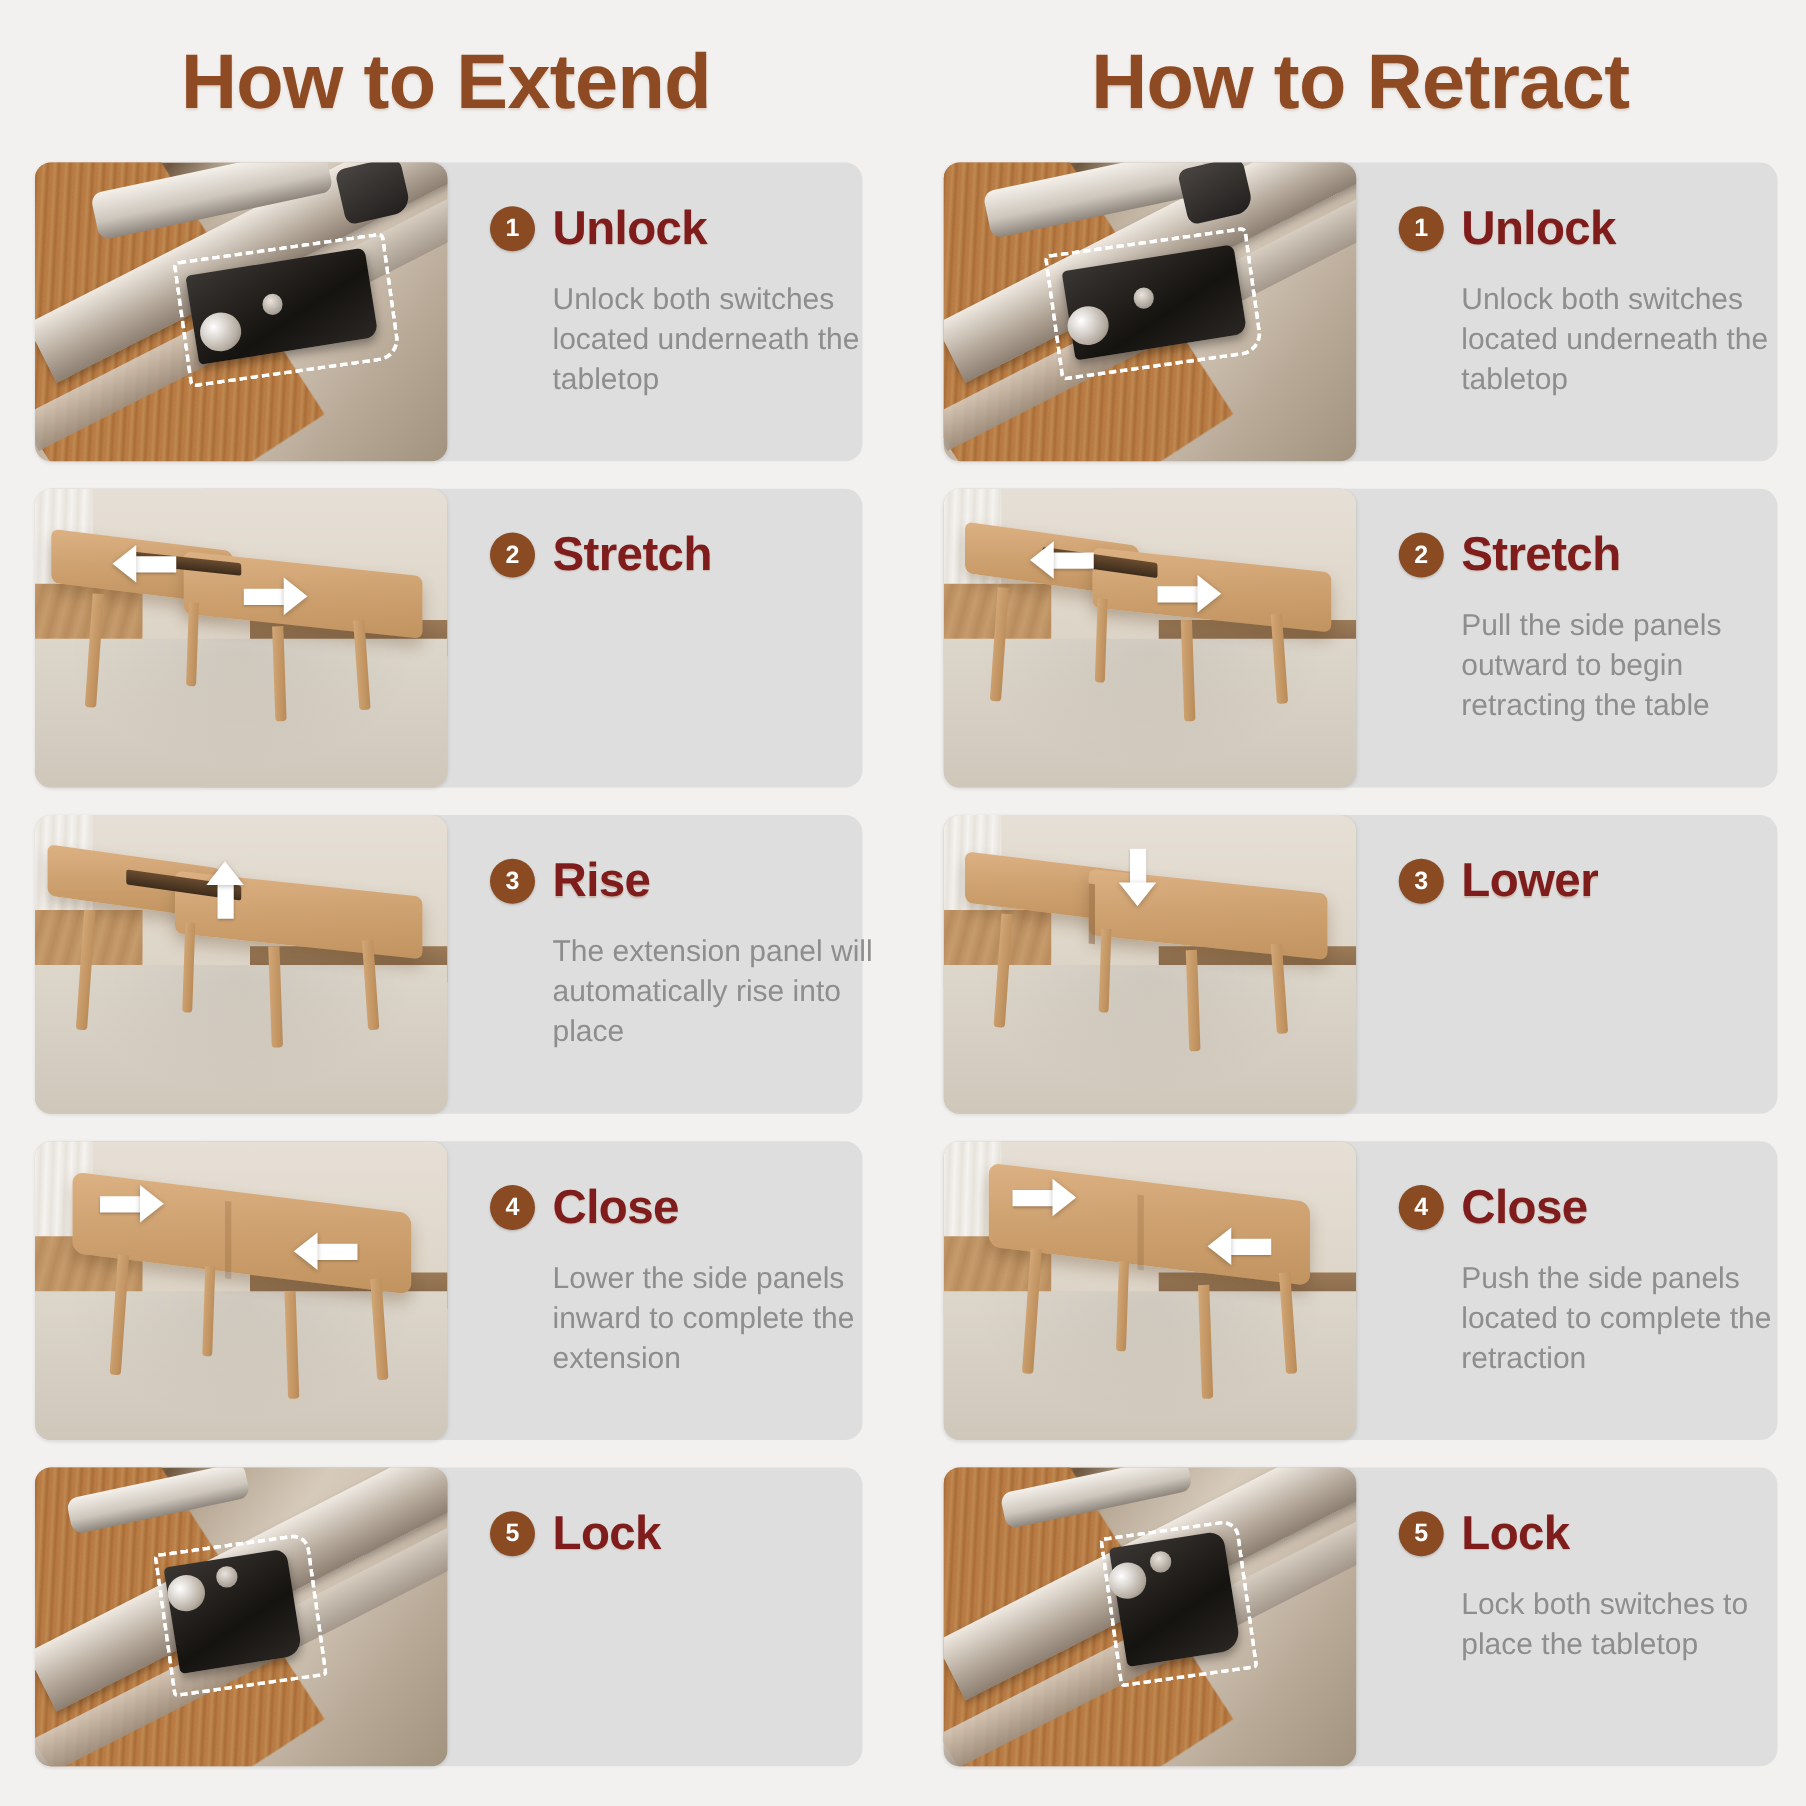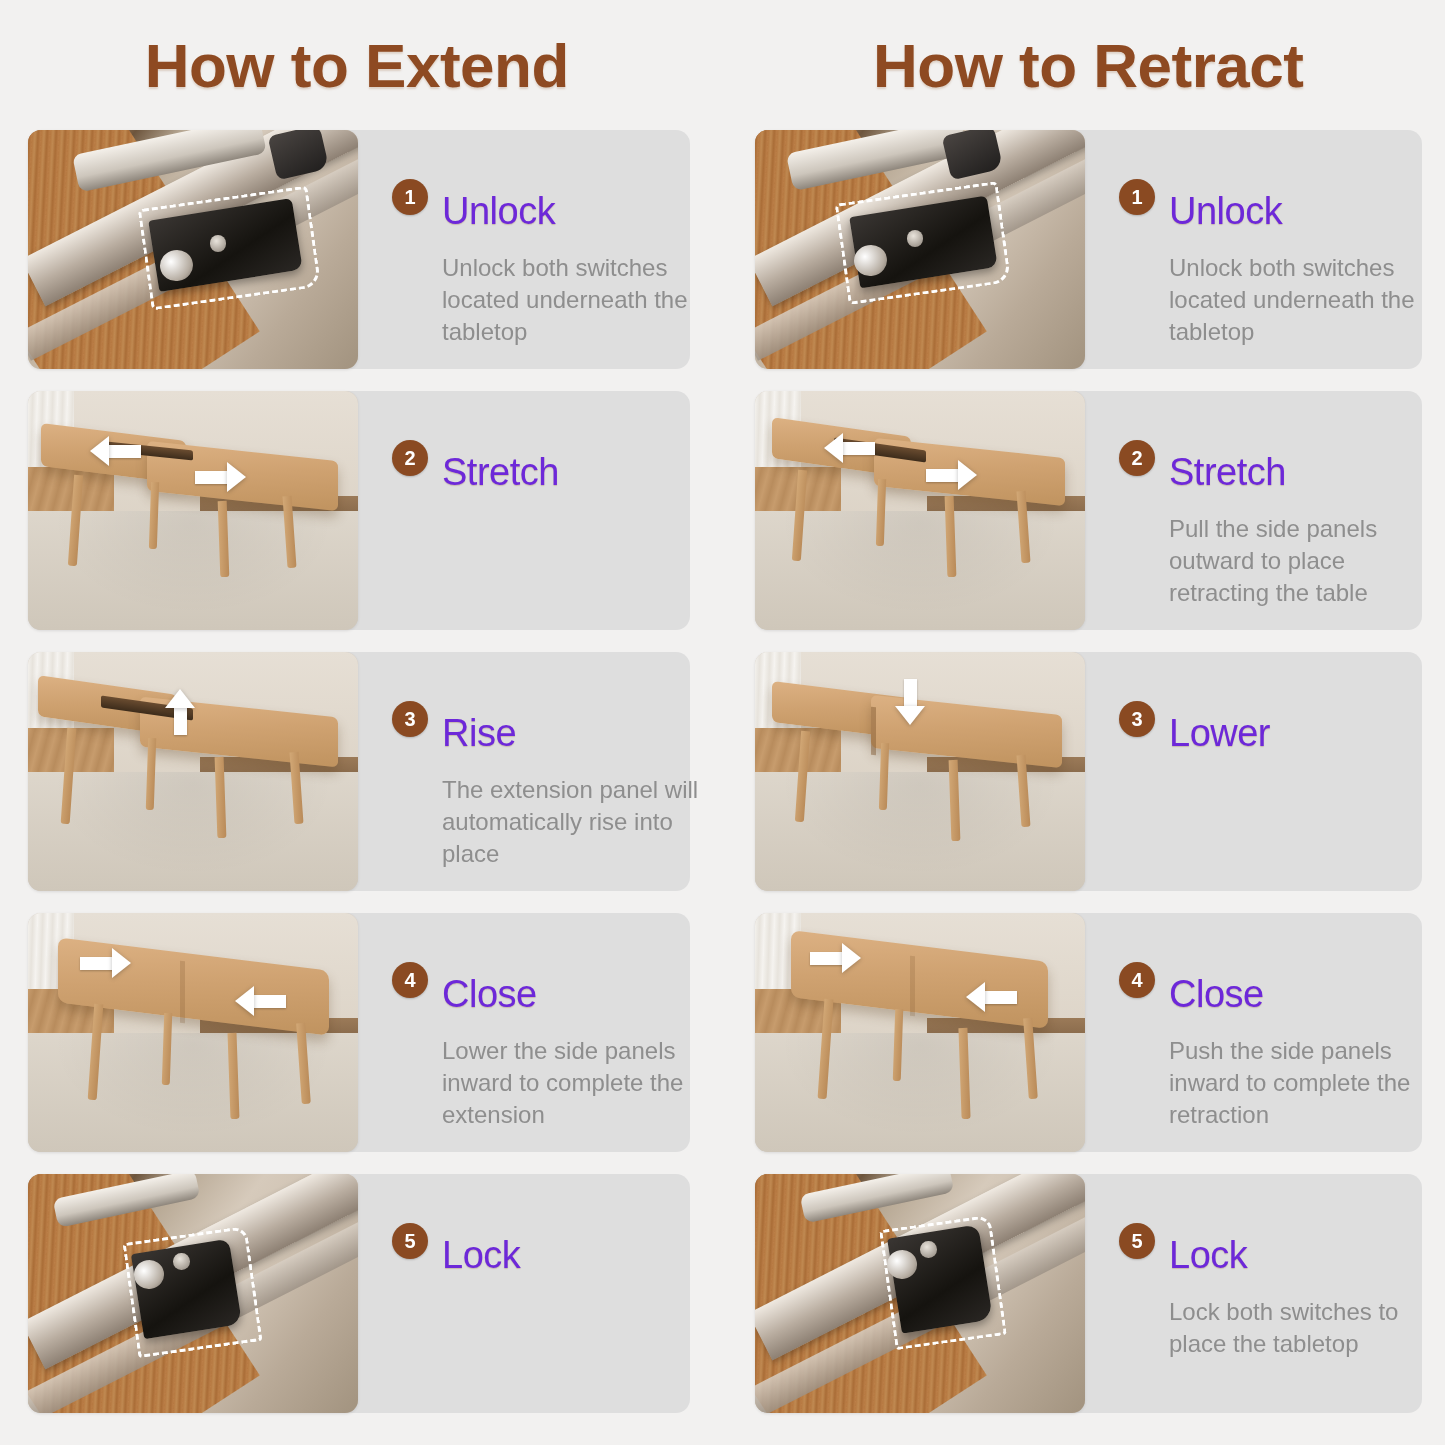--- a/index.html
+++ b/index.html
@@ -67,24 +67,23 @@
   }
   .head{display:flex;align-items:center;gap:14px;}
   .badge{
     width:36px;height:36px;border-radius:50%;
     background:#8a4a22;color:#fff;
     display:flex;align-items:center;justify-content:center;
     font-size:20px;font-weight:bold;flex:none;
     box-shadow:0 1px 2px rgba(0,0,0,.2);
   }
   .stepname{
-    font-size:38px;font-weight:normal;color:#6d28d9;
+    font-size:38px;font-weight:bold;color:#7f1d1d;
     line-height:1;letter-spacing:-0.5px;
     text-shadow:0 1px 1px rgba(150,100,60,.3);
-    margin-top:28px;
   }
   .desc{
     margin-top:22px;margin-left:50px;
     font-size:24px;line-height:1.33;color:#8e8e8e;
     width:265px;
   }
   .col.right .desc{width:275px;}
 
   
   .ph{position:absolute;inset:0;}
@@ -457,21 +456,21 @@
                 <span class="shaft"></span>
                   <span class="headp"></span>
               </div>
             </div>
           </div>
           <div class="text">
             <div class="head">
               <div class="badge">2</div>
               <div class="stepname">Stretch</div>
             </div>
-            <div class="desc">Pull the side panels outward to place retracting the table</div>
+            <div class="desc">Pull the side panels outward to begin retracting the table</div>
           </div>
         </div>
       </div>
 
       <div class="step">
         <div class="panel"></div>
         <div class="row">
           <div class="thumb">
             <div class="ph">
               <div class="room-wall"></div>
@@ -530,21 +529,21 @@
                 <span class="shaft"></span>
                   <span class="headp"></span>
               </div>
             </div>
           </div>
           <div class="text">
             <div class="head">
               <div class="badge">4</div>
               <div class="stepname">Close</div>
             </div>
-            <div class="desc">Push the side panels inward to complete the retraction</div>
+            <div class="desc">Push the side panels located to complete the retraction</div>
           </div>
         </div>
       </div>
 
       <div class="step">
         <div class="panel"></div>
         <div class="row">
           <div class="thumb">
             <div class="ph">
               <div class="mech-bg"></div>

